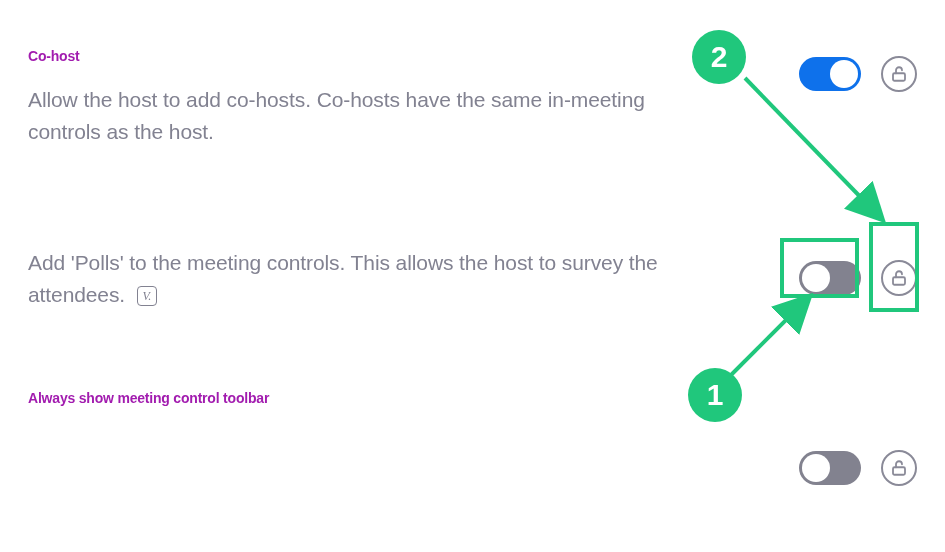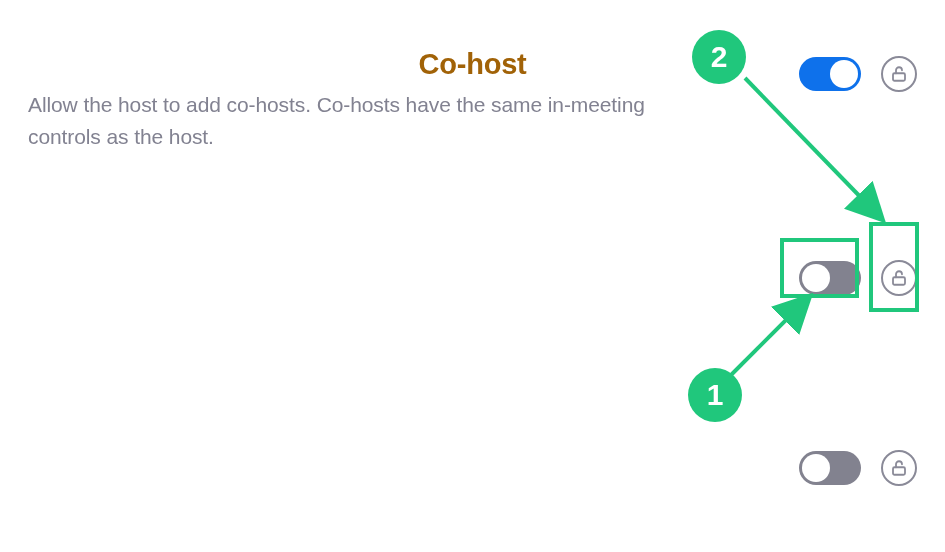--- a/index.html
+++ b/index.html
@@ -11,28 +11,27 @@
     background: #fff;
     position: relative;
     overflow: hidden;
     color: #232333;
   }
   .setting-row {
     position: relative;
     padding: 24px 28px 24px 28px;
   }
   .setting-title {
-    font-size: 29px;
+    font-size: 14px;
     font-weight: 600;
-    color: #a16207;
+    color: #a21caf;
     letter-spacing: -0.2px;
-    text-align: center;
   }
   .setting-desc {
-    margin-top: 8px;
+    margin-top: 20px;
     font-size: 21px;
     color: #828291;
     line-height: 1.5;
     max-width: 690px;
     letter-spacing: -0.1px;
   }
   .version-icon {
     display: inline-flex;
     align-items: center;
     justify-content: center;
@@ -120,23 +119,28 @@
 </style>
 </head>
 <body>
 
 <div class="setting-row" style="padding-top:48px;">
   <div class="setting-title">Co-host</div>
   <div class="setting-desc">Allow the host to add co-hosts. Co-hosts have the same in-meeting controls as the host.</div>
 </div>
 
 <div class="setting-row" style="padding-top:56px;">
+  <div class="setting-desc">
+    <span>Add 'Polls' to the meeting controls. This allows the host to survey the attendees.</span>
+    <span class="version-icon">V.</span>
+  </div>
 </div>
 
 <div class="setting-row" style="padding-top:56px;">
+  <div class="setting-title">Always show meeting control toolbar</div>
 </div>
 
 <div class="controls-col">
   <div class="toggle on">
       <div class="knob"></div>
     </div>
   <div class="lock-btn">
     <svg width="18" height="18" viewBox="0 0 24 24" fill="none" stroke="#8A8A98" stroke-width="2.4" stroke-linecap="round" stroke-linejoin="round">
       <rect x="4" y="11" width="16" height="10" rx="2"></rect>
       <path d="M8 11V7a4 4 0 0 1 8 0"></path>

